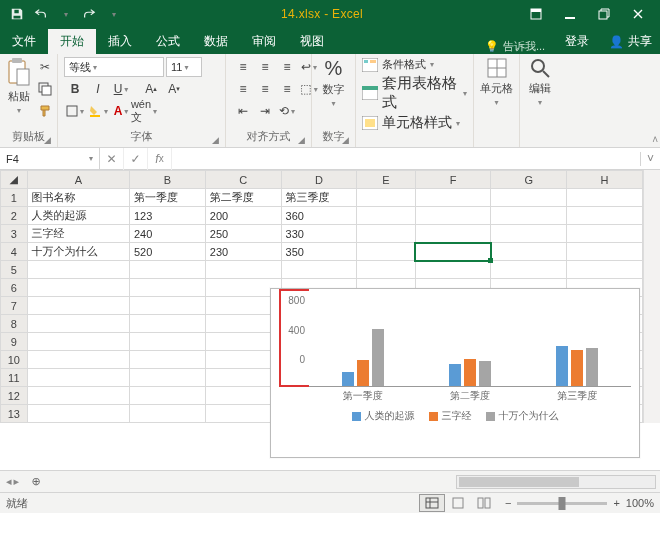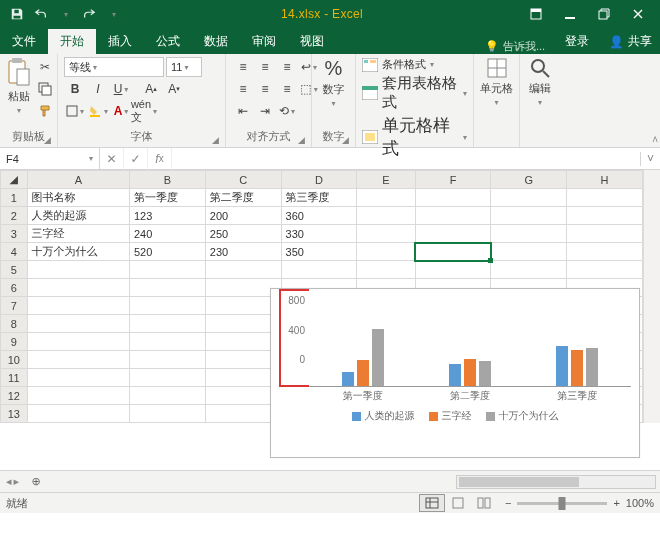--- a/index.html
+++ b/index.html
@@ -286,21 +286,21 @@
           <span style="font-size:15px">套用表格格式</span>
           <span style="font-size:8px;color:#888">▾</span>
         </div>
       <div style="display:flex;align-items:center;gap:4px">
           <span>
             <svg width="16" height="14">
               <rect width="16" height="14" fill="#fff" stroke="#888"></rect>
               <rect x="3" y="3" width="10" height="8" fill="#ffe08a"></rect>
             </svg>
           </span>
-          <span style="font-size:17px">单元格样式</span>
+          <span style="font-size:14px">单元格样式</span>
           <span style="font-size:8px;color:#888">▾</span>
         </div>
     </div>
   </div>
 
   <div class="group" style="width:46px">
     <div class="group-content">
         <div class="bigbtn">
           <span class="icon">
             <svg width="22" height="22">

